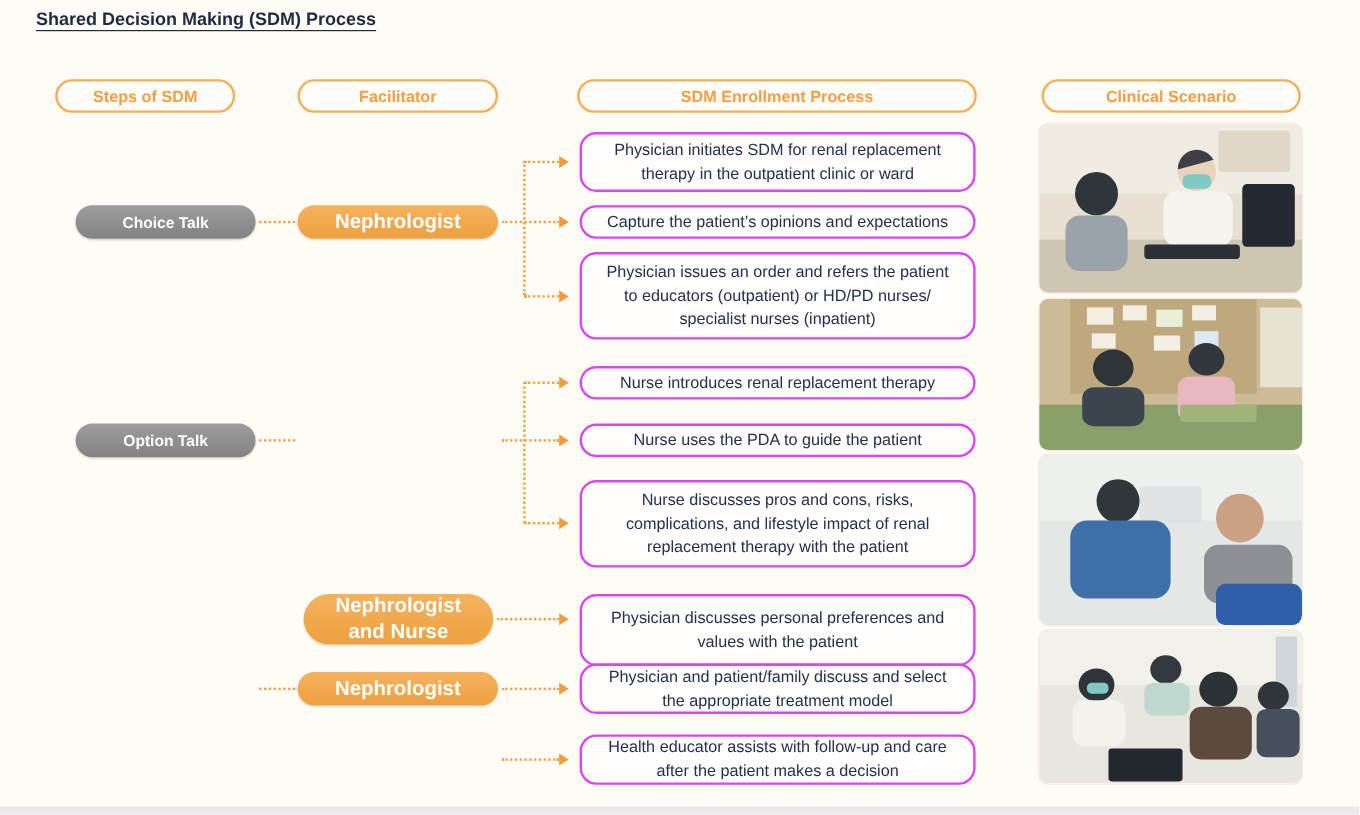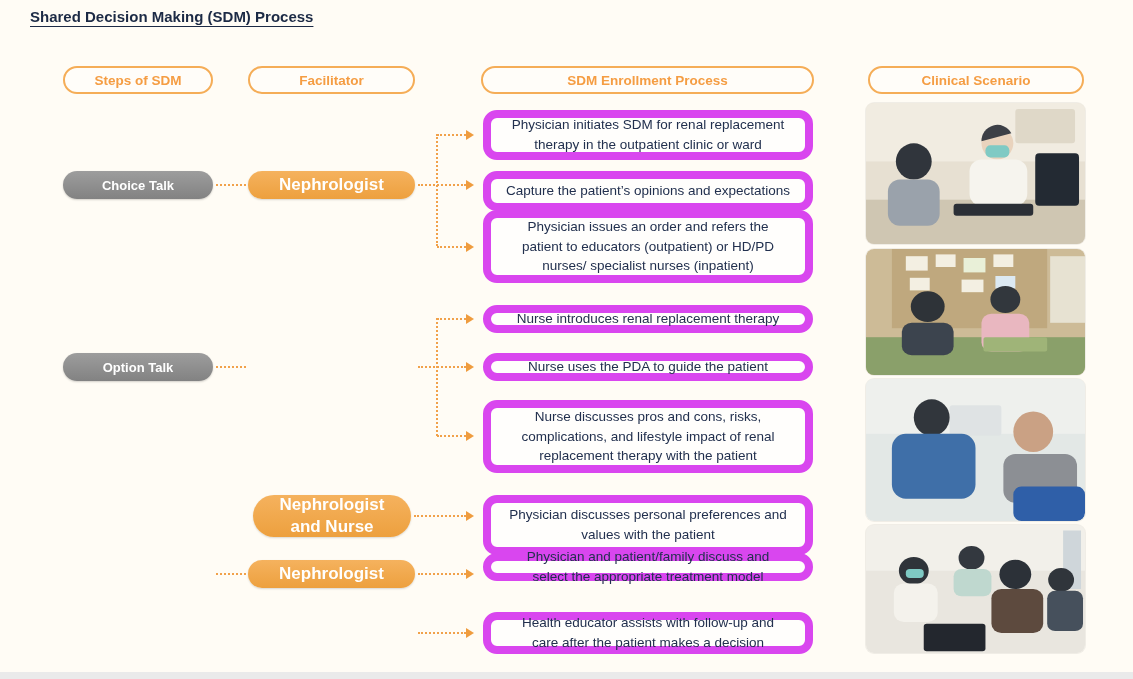--- a/index.html
+++ b/index.html
@@ -11,21 +11,21 @@
     position:absolute;left:30px;top:8px;font-size:15px;font-weight:bold;
     color:#1c2a45;text-decoration:underline;text-underline-offset:4px;
   }
   
   .hdr{
     position:absolute;top:66px;height:28px;box-sizing:border-box;
     border:2px solid #f5ad57;border-radius:15px;background:#fffdf9;
     color:#f59d43;font-weight:bold;font-size:13.5px;
     display:flex;align-items:center;justify-content:center;
   }
-  .hdr-steps{left:63px;width:150px}
+  .hdr-steps{left:46px;width:150px}
   .hdr-fac{left:248px;width:167px}
   .hdr-proc{left:481px;width:333px}
   .hdr-scen{left:868px;width:216px}
   
   .step{
     position:absolute;left:63px;width:150px;height:28px;border-radius:14px;
     background:linear-gradient(180deg,#9d9d9d,#828282);color:#fff;
     font-weight:bold;font-size:13px;display:flex;align-items:center;justify-content:center;
     box-shadow:0 1px 2px rgba(0,0,0,.18);
   }
@@ -36,32 +36,32 @@
     background:linear-gradient(180deg,#f5b25e,#eda03e);color:#fff;
     font-weight:bold;font-size:17px;display:flex;align-items:center;justify-content:center;
     text-align:center;box-shadow:0 1px 2px rgba(0,0,0,.15);box-sizing:border-box;
   }
   .fac1{top:171px}.fac2{top:353px}
   .fac3{top:495px;left:253px;width:158px;height:42px;border-radius:21px;line-height:1.3;padding:0 28px;}
   .fac4{top:560px}.fac5{top:619px}
   
   .pbox{
     position:absolute;left:483px;width:330px;box-sizing:border-box;
-    border:8px solid #d946ef;border-radius:14px;background:#fffefc;color:#22304e;
+    border:2px solid #d946ef;border-radius:14px;background:#fffefc;color:#22304e;
     font-size:13.5px;display:flex;align-items:center;justify-content:center;
     text-align:center;padding:4px 18px;line-height:1.45;
   }
   .b1{top:110px;height:50px}
   .b2{top:171px;height:28px;padding:12px 10px}
   .b3{top:210px;height:73px}
   .b4{top:305px;height:28px;padding:0 10px}
   .b5{top:353px;height:28px;padding:0 10px}
   .b6{top:400px;height:73px}
   .b7{top:495px;height:60px}
-  .b8{top:553px;height:28px}
+  .b8{top:553px;height:42px}
   .b9{top:612px;height:42px}
   
   .dot-h{position:absolute;height:0;border-top:2px dotted #f1a14a;}
   .dot-v{position:absolute;width:0;border-left:2px dotted #f1a14a;}
   .arr{position:absolute;width:0;height:0;border-top:5px solid transparent;
        border-bottom:5px solid transparent;border-left:8px solid #ef9c3e;}
   .c-s1{left:216px;top:184px;width:30px}
   .c-s2{left:216px;top:366px;width:30px}
   .c-s3{left:216px;top:573px;width:30px}
   .c-f1{left:418px;top:184px;width:48px}

